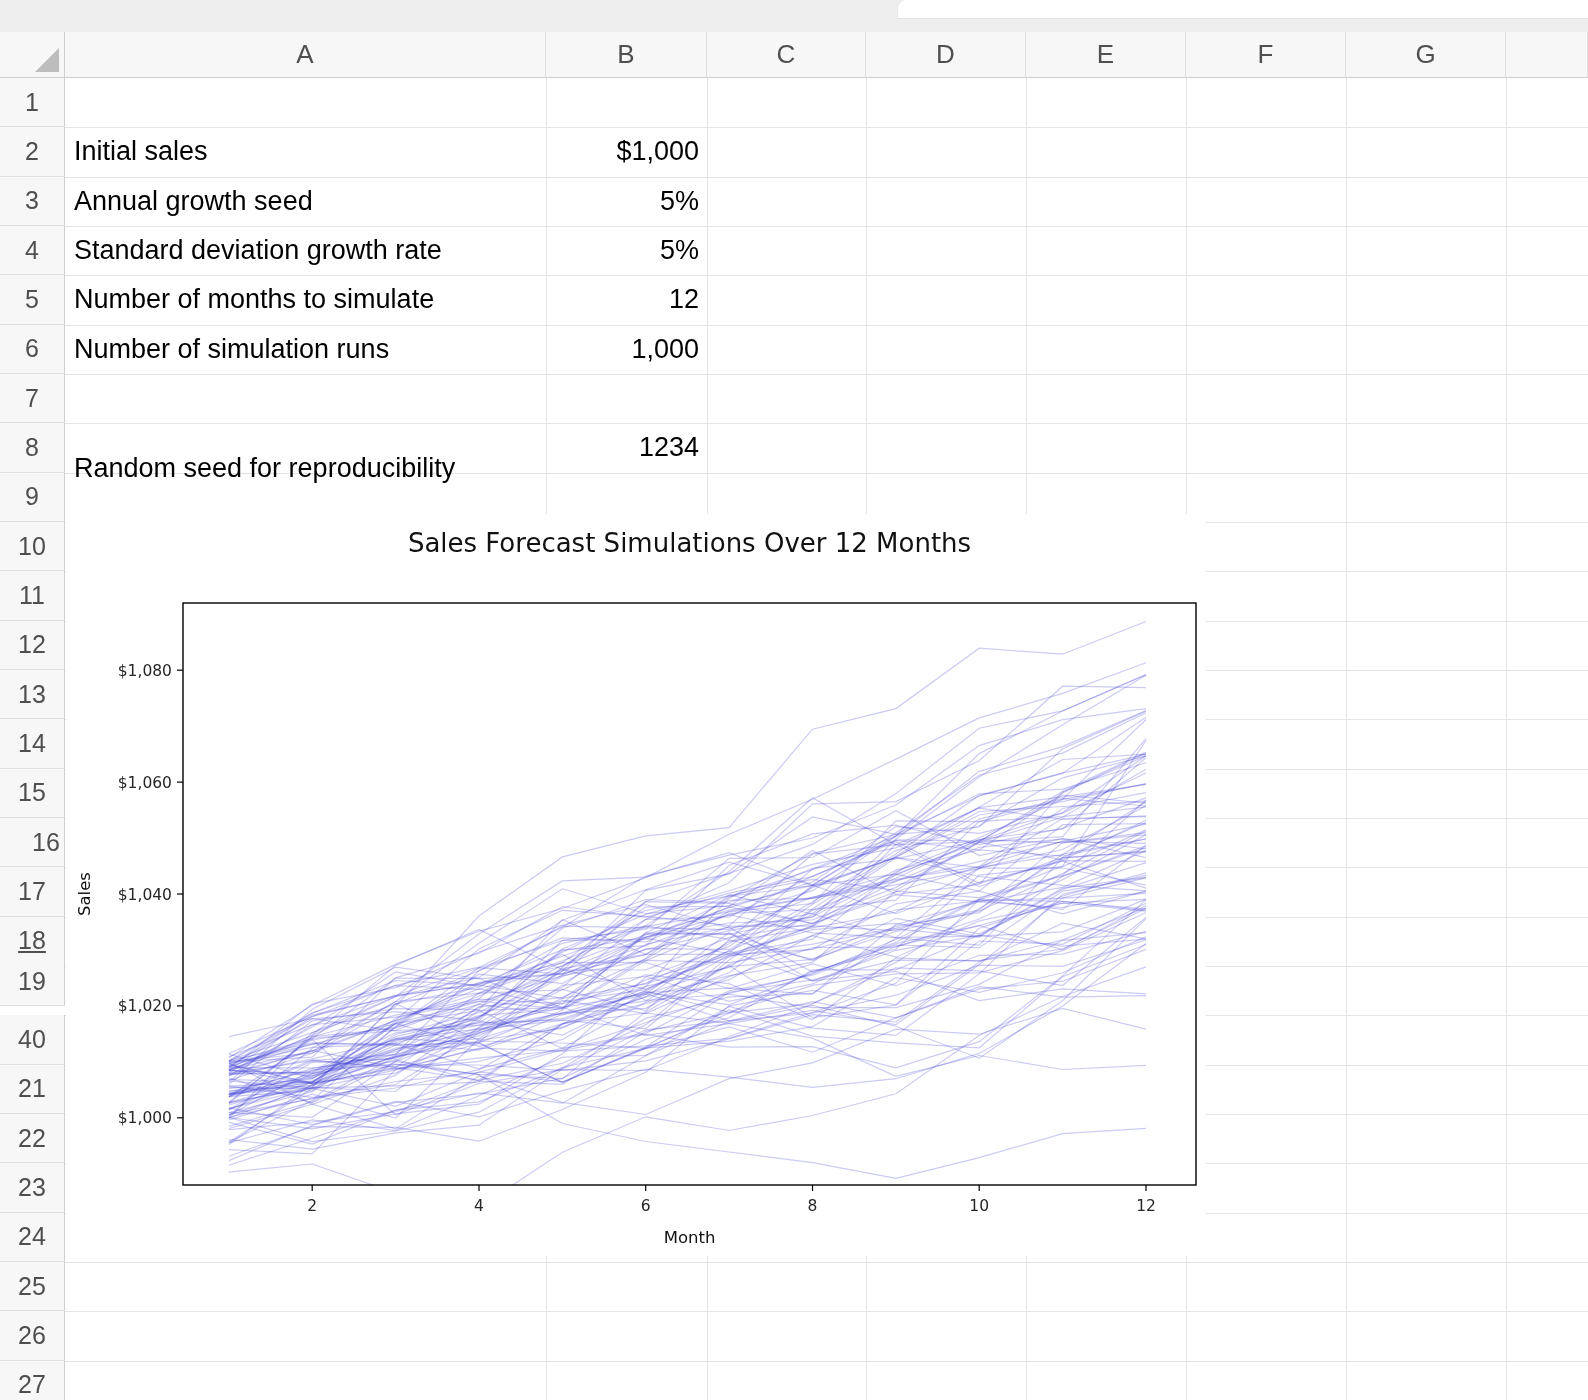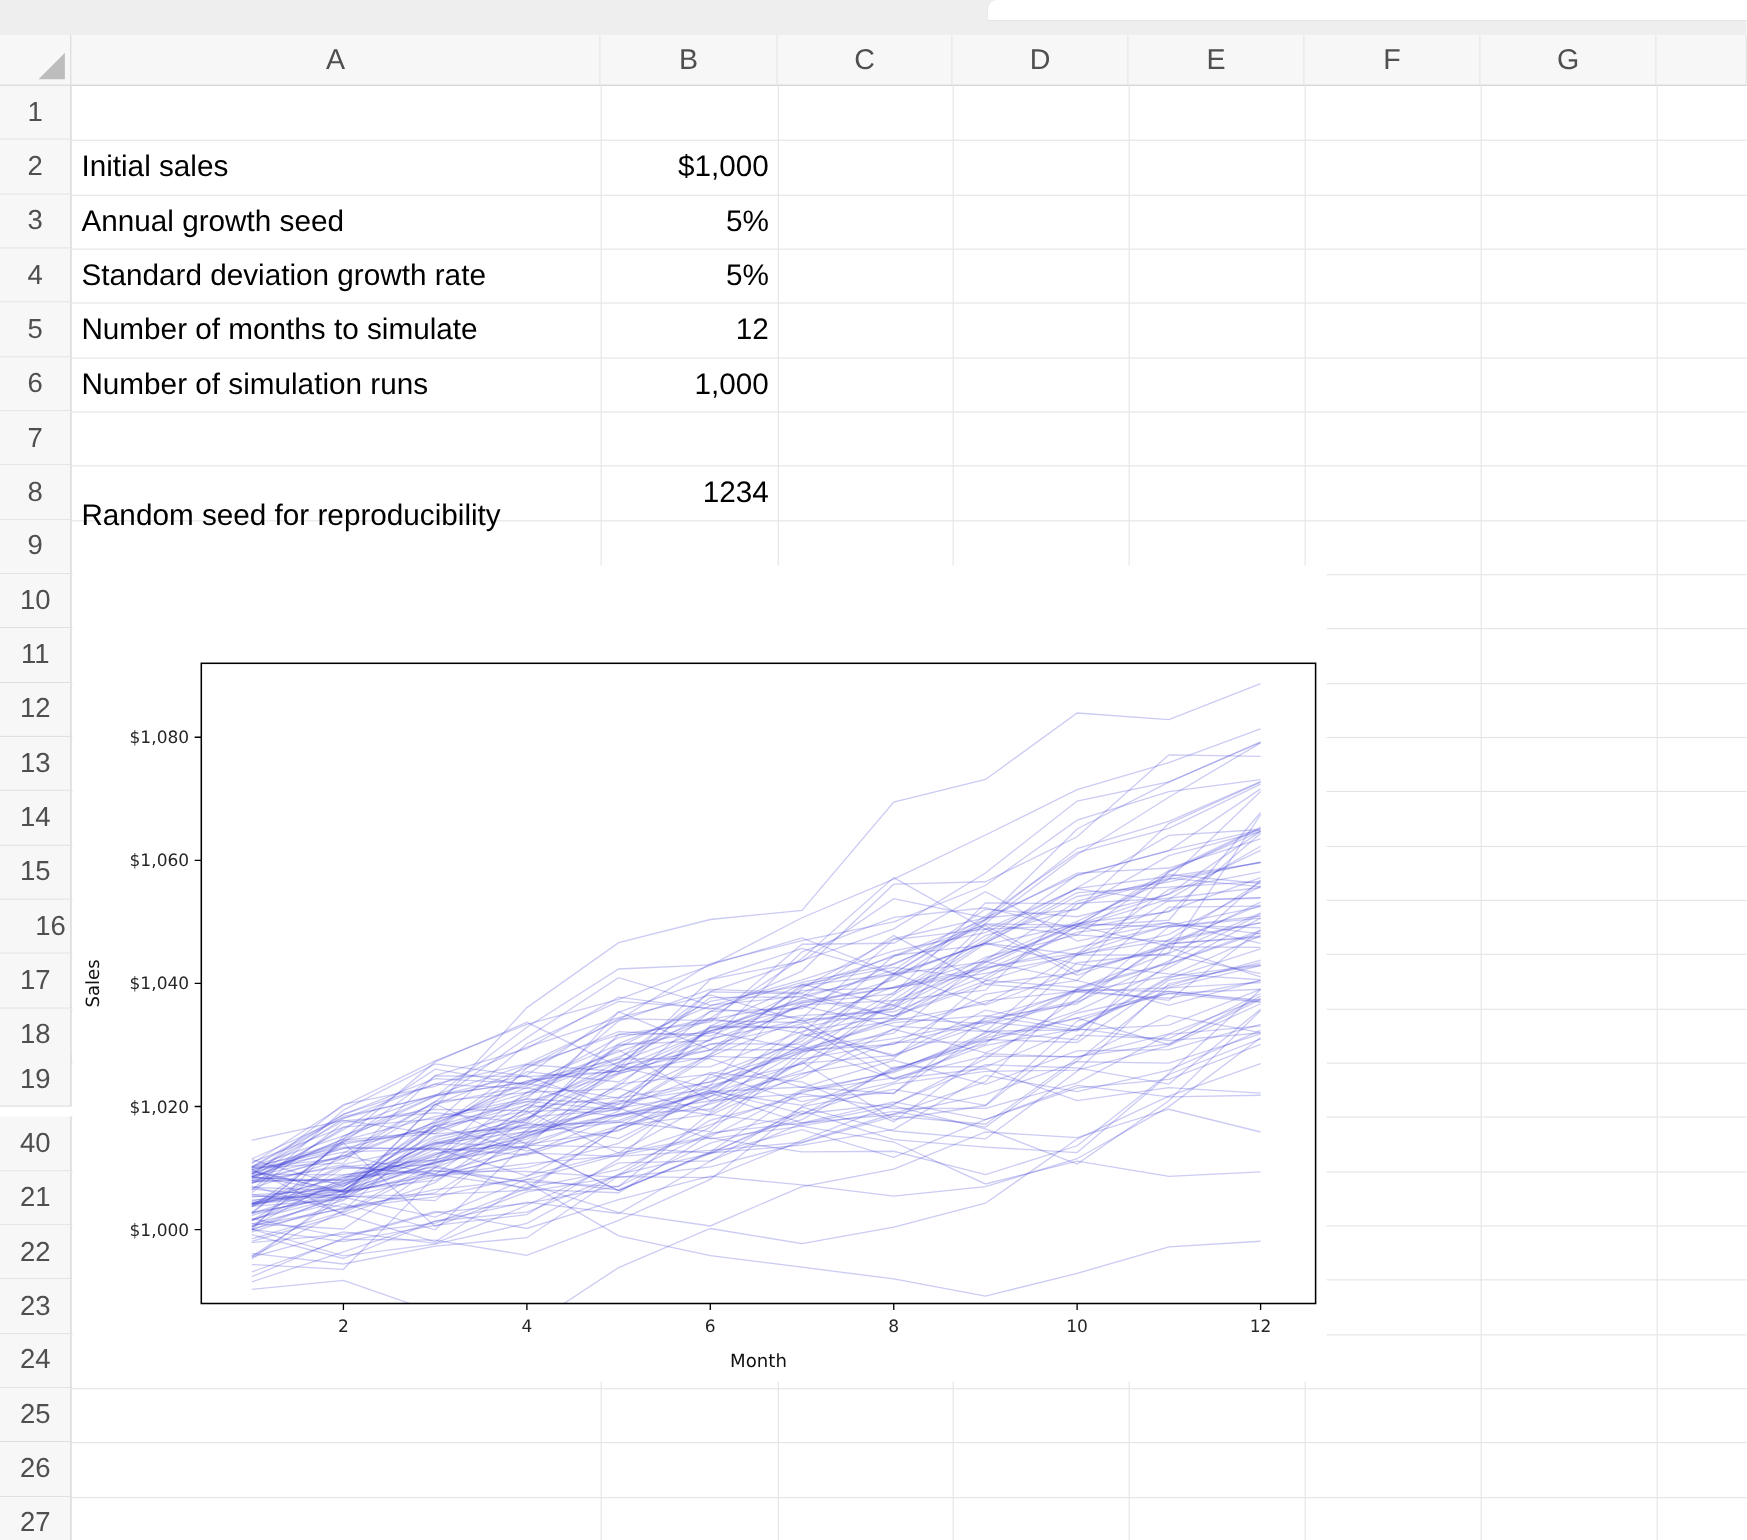--- a/index.html
+++ b/index.html
@@ -77,21 +77,21 @@
     <div class="row-header" style="top: 423.31px; height: 49.33px;">8</div>
     <div class="row-header" style="top: 472.64px; height: 49.33px;">9</div>
     <div class="row-header" style="top: 521.97px; height: 49.33px;">10</div>
     <div class="row-header" style="top: 571.3px; height: 49.33px;">11</div>
     <div class="row-header" style="top: 620.63px; height: 49.33px;">12</div>
     <div class="row-header" style="top: 669.96px; height: 49.33px;">13</div>
     <div class="row-header" style="top: 719.29px; height: 49.33px;">14</div>
     <div class="row-header" style="top: 768.62px; height: 49.33px;">15</div>
     <div class="row-header" style="top: 817.95px; height: 49.33px; padding-left: 28px;">16</div>
     <div class="row-header" style="top: 867.28px; height: 49.33px;">17</div>
-    <div class="row-header" style="top: 916.61px; height: 49.33px;">18</div>
+    <div class="row-header" style="top: 916.61px; height: 49.33px; text-decoration: underline;">18</div>
     <div class="row-header" style="top: 957px; height: 49.33px;">19</div>
     <div class="row-header" style="top: 1015.27px; height: 49.33px;">40</div>
     <div class="row-header" style="top: 1064.6px; height: 49.33px;">21</div>
     <div class="row-header" style="top: 1113.93px; height: 49.33px;">22</div>
     <div class="row-header" style="top: 1163.26px; height: 49.33px;">23</div>
     <div class="row-header" style="top: 1212.59px; height: 49.33px;">24</div>
     <div class="row-header" style="top: 1261.92px; height: 49.33px;">25</div>
     <div class="row-header" style="top: 1311.25px; height: 49.33px;">26</div>
     <div class="row-header" style="top: 1360.58px; height: 49.33px;">27</div>
     <div class="vline" style="left: 546px; top: 78px; height: 1322px;"></div>
@@ -135,20 +135,21 @@
     <div class="cell right" style="left: 546px; width: 161px; top: 225.99px; height: 49.33px;">5%</div>
     <div class="cell left" style="left: 65px; width: 481px; top: 275.32px; height: 49.33px;">Number of months to simulate</div>
     <div class="cell right" style="left: 546px; width: 161px; top: 275.32px; height: 49.33px;">12</div>
     <div class="cell left" style="left: 65px; width: 481px; top: 324.65px; height: 49.33px;">Number of simulation runs</div>
     <div class="cell right" style="left: 546px; width: 161px; top: 324.65px; height: 49.33px;">1,000</div>
     <div class="cell left" style="left: 65px; width: 481px; top: 423.31px; height: 49.33px; margin-top: 21px;">Random seed for reproducibility</div>
     <div class="cell right" style="left: 546px; width: 161px; top: 423.31px; height: 49.33px;">1234</div>
   </div>
 
 <div class="chart-panel">
+  <div class="chart-title">Sales Forecast Simulations Over 12 Months</div>
   <svg class="chart-svg" id="chart-svg" viewBox="0 0 1140 742">
       <defs>
         <clipPath id="plotclip">
           <rect x="117" y="89" width="1013" height="582"></rect>
         </clipPath>
       </defs>
       <g clip-path="url(#plotclip)">
         <polyline points="162.9,603.5 246.2,614.8 329.6,599.9 413.0,590.2 496.4,539.8 579.7,463.0 663.1,432.4 746.5,372.5 829.9,343.3 913.2,297.5 996.6,292.5 1080.0,287.2" fill="none" stroke="#3f3fd6" stroke-opacity="0.27" stroke-width="1.2"></polyline>
         <polyline points="162.9,557.4 246.2,521.5 329.6,482.8 413.0,419.9 496.4,366.9 579.7,363.1 663.1,338.6 746.5,371.0 829.9,318.7 913.2,261.2 996.6,239.1 1080.0,198.8" fill="none" stroke="#3f3fd6" stroke-opacity="0.27" stroke-width="1.2"></polyline>
         <polyline points="162.9,598.5 246.2,603.3 329.6,547.4 413.0,560.9 496.4,609.5 579.7,627.5 663.1,638.0 746.5,648.7 829.9,664.3 913.2,643.6 996.6,619.6 1080.0,614.4" fill="none" stroke="#3f3fd6" stroke-opacity="0.27" stroke-width="1.2"></polyline>

